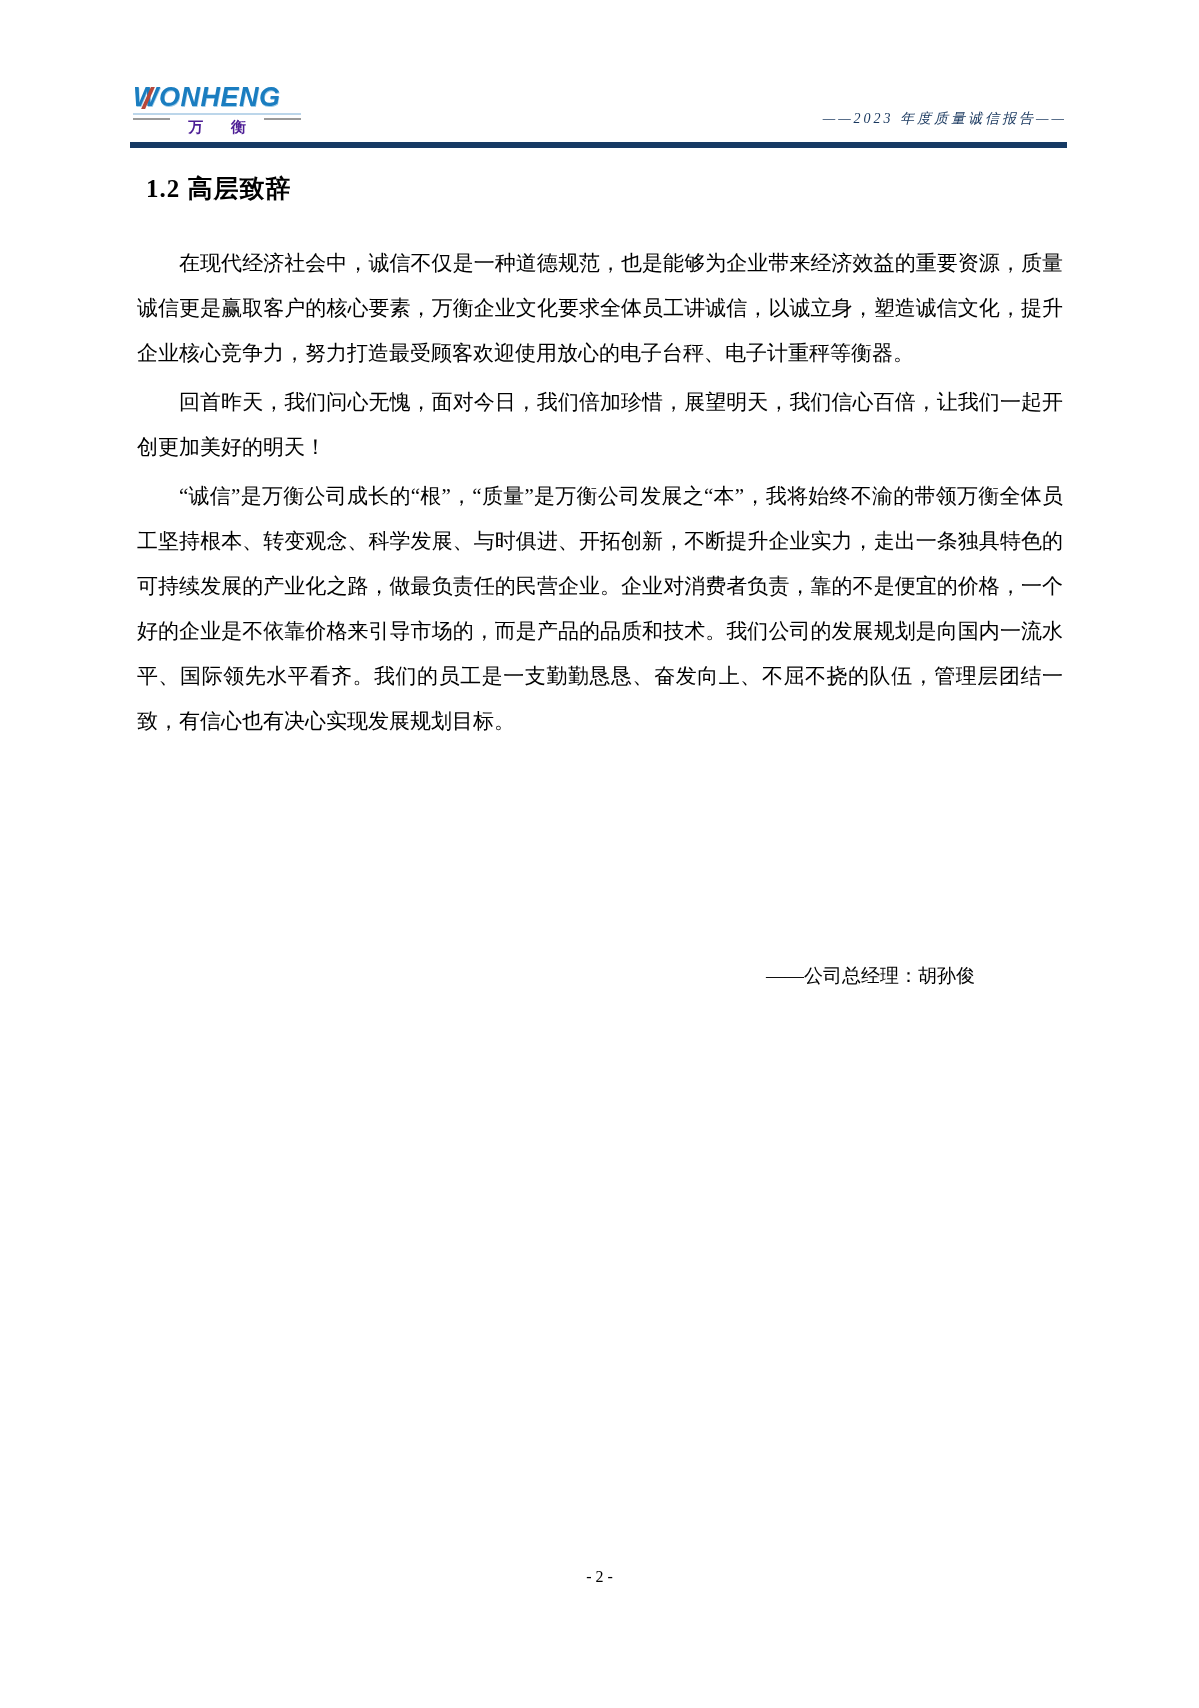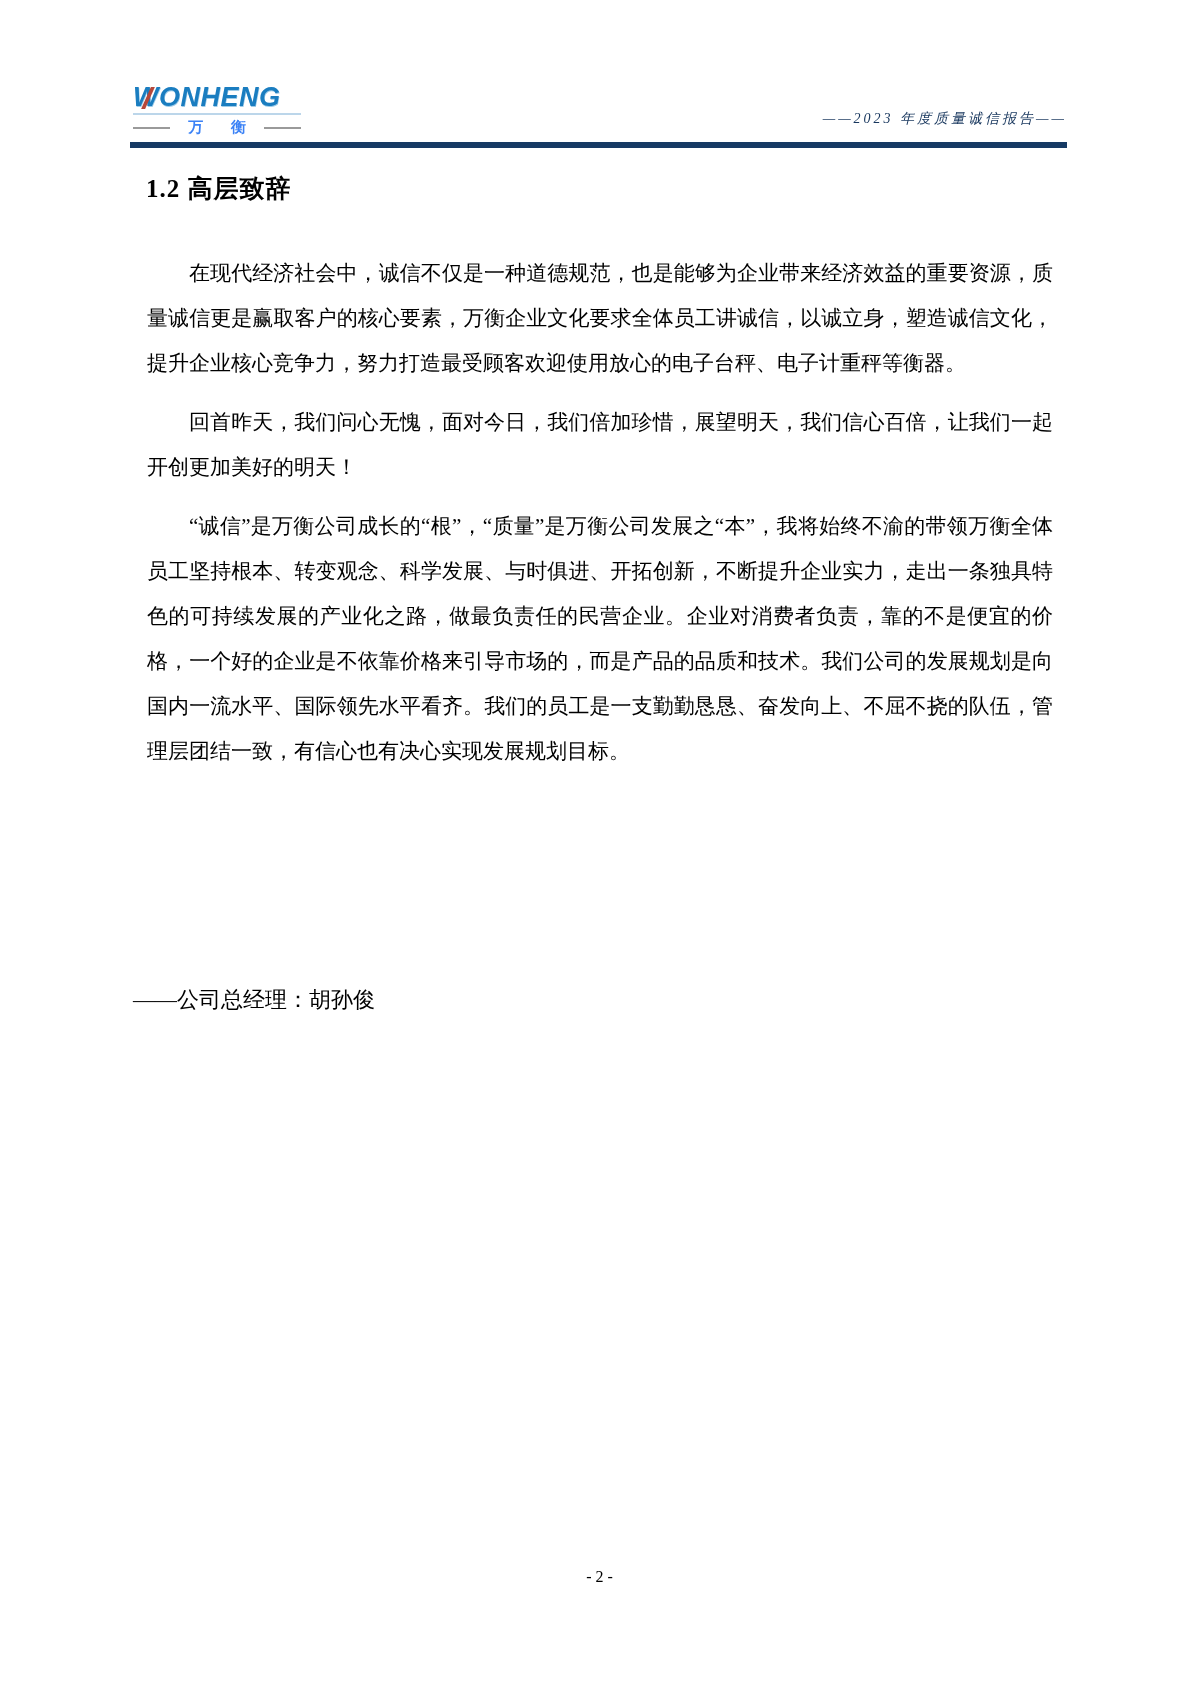--- a/index.html
+++ b/index.html
@@ -44,24 +44,24 @@
     transform: skewX(-24deg);
   }
   .logo-underline {
     margin-top: 2px;
     height: 2px;
     width: 168px;
     background: #bcd6ea;
   }
   .logo-sub {
     display: flex;
-    align-items: center;
+    align-items: flex-start;
     width: 168px;
     margin-top: 3px;
-    color: #3b82f6;
+    color: #4c1d95;
   }
   .logo-sub .line { flex: 1; height: 2px; background: #9a9a9a; }
   .logo-sub .txt {
     padding: 0 6px;
     font-size: 15px;
     font-weight: bold;
     letter-spacing: 12px;
     text-indent: 12px;
     white-space: nowrap;
   }
@@ -103,31 +103,31 @@
     top: 237px;
     width: 934px;
     font-size: 21px;
     line-height: 45px;
     color: #000000;
     text-align: justify;
     text-justify: inter-ideograph;
   }
   .body-text p {
     text-indent: 2em;
-    margin: 14px;
+    margin: 4px;
   }
 
   .signature {
     position: absolute;
     left: 133px;
-    top: 985px;
+    top: 963px;
     width: 934px;
-    text-align: left;
+    text-align: right;
     padding-right: 92px;
-    font-size: 22px;
+    font-size: 19px;
     color: #000000;
   }
 
   
   .page-number {
     position: absolute;
     left: 0;
     top: 1568px;
     width: 100%;
     text-align: center;

